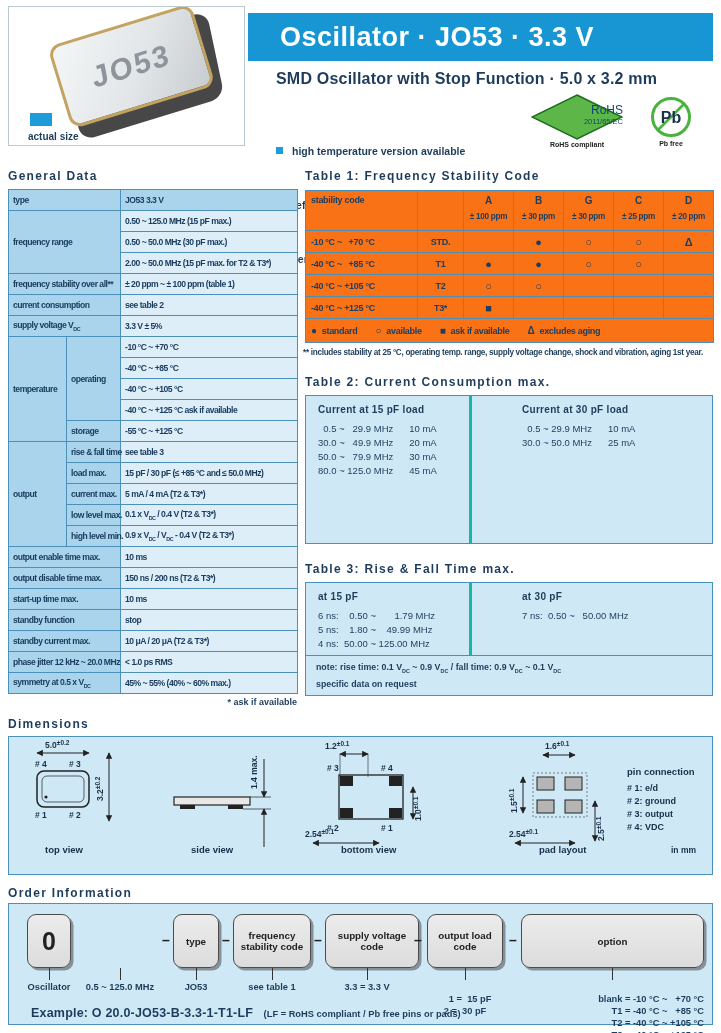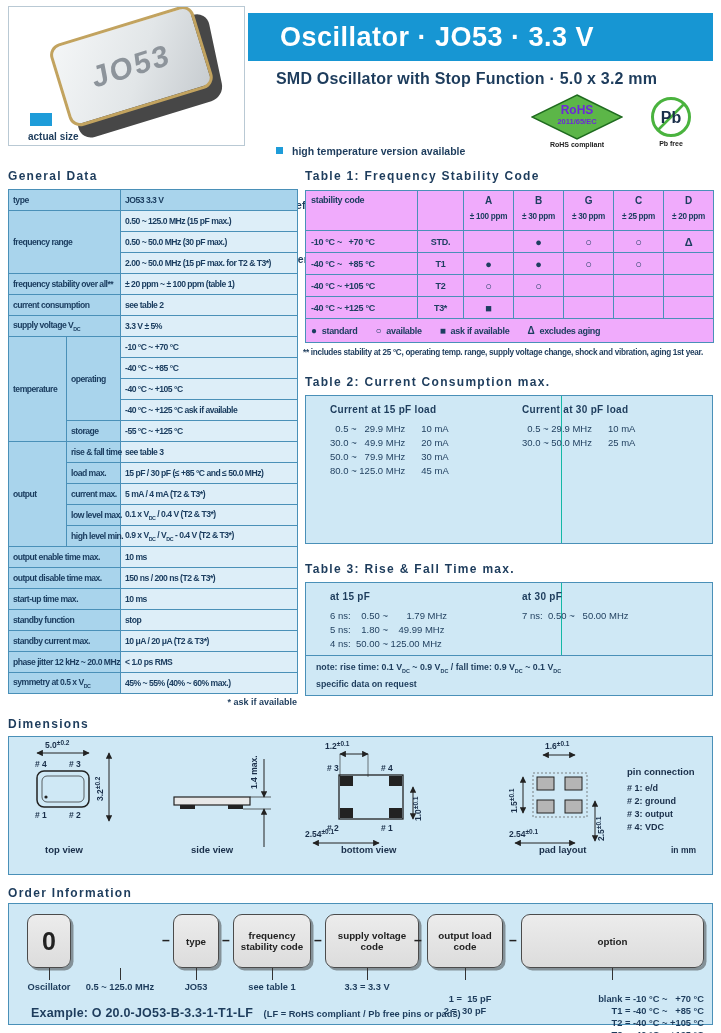--- a/index.html
+++ b/index.html
@@ -19,55 +19,55 @@
 
   #title-bar { left:248px; top:13px; width:465px; height:48px; background:#1796d3; color:#fff;
                font-size:27px; font-weight:bold; line-height:48px; padding-left:32px; letter-spacing:0.5px; }
   #subtitle { left:276px; top:70px; font-size:16px; font-weight:bold; letter-spacing:0.2px; }
   #bullets { left:276px; top:104px; }
   .bullet-row { display:flex; align-items:center; height:15px;margin-top:39px; }
   .bullet-sq { width:7px; height:7px; background:#1e9cd9; margin-right:9px; flex:none; }
   .bullet-tx { font-size:10.5px; font-weight:bold; }
 
   #rohs { left:531px; top:94px; width:92px; height:46px; }
-  .rohs-txt { position:absolute; width:92px; text-align:center; font-weight:bold; color:#6d28d9; }
+  .rohs-txt { position:absolute; width:92px; text-align:right; font-weight:normal; color:#0c4a6e; }
   #rohs-caption { left:531px; top:141px; width:92px; text-align:center; font-size:7px; font-weight:bold; color:#222; }
   #pb { left:650px; top:96px; width:42px; height:42px; }
   #pb-caption { left:650px; top:140px; width:42px; text-align:center; font-size:7px; font-weight:bold; color:#222; }
 
   .section-h { font-size:12px; font-weight:bold; letter-spacing:1.3px; color:#1d3c5c; }
 
   
   table { border-collapse:collapse; table-layout:fixed; }
   td { border:1px solid #4a90b8; font-weight:bold; color:#1c3e60; vertical-align:middle; }
 
   
   #gd-table { left:8px; top:189px; width:289px; }
   #gd-table td { height:21px; font-size:8.6px; letter-spacing:-0.5px; padding:0 4px; white-space:nowrap; overflow:visible; }
   #gd-table td.lab { background:#a9d4ec; }
   #gd-table td.val { background:#ddeef8; }
   #gd-footnote { left:8px; top:697px; width:289px; text-align:right; font-size:9px; font-weight:bold; }
 
   
   #t1-table { left:305px; top:190px; width:408px; }
-  #t1-table td { background:#f0abfc; font-size:9px; letter-spacing:-0.3px; padding:0 5px; text-align:center; height:22px; }
+  #t1-table td { background:#f97316; font-size:9px; letter-spacing:-0.3px; padding:0 5px; text-align:center; height:22px; }
   #t1-table td.rng { text-align:left; white-space:pre; }
   #t1-table .hdr { height:40px; vertical-align:top; padding-top:4px; }
   #t1-table .code { font-size:10px; }
   #t1-table .ppm { font-size:8.2px; margin-top:6px; }
   #t1-table .sym { font-size:11px; }
   #t1-legend td { text-align:left; height:24px; }
   #t1-legend .lsym { font-size:10px; margin-right:5px; }
   #t1-legend .lgrp { margin-right:16px; }
   #t1-footnote { left:303px; top:348px; width:414px; font-size:8.2px; font-weight:bold; letter-spacing:-0.3px; }
 
   
   .panel { background:#cfe8f5; border:1px solid #4a90b8; }
   .half { position:absolute; top:0; bottom:0; padding:8px 12px; }
-  .half.l { left:12px; width:244px; border-right:1px solid #14b8a6; }
+  .half.l { left:0; width:166px; border-right:3px solid #14b8a6; }
   .half.r { left:204px; right:0; }
   .p-title { font-size:10px; font-weight:bold; margin-bottom:7px; letter-spacing:0.3px; }
   .p-row { font-size:9.5px; font-weight:normal; line-height:14px; white-space:pre; }
   .p-row .v { margin-left:16px; }
   .t3row .t { display:inline-block; width:26px; }
   #t2-panel { left:305px; top:395px; width:408px; height:149px; }
   #t3-panel { left:305px; top:582px; width:408px; height:114px; }
   #t3-top { position:absolute; left:0; top:0; width:100%; height:72px; }
   #t3-note { position:absolute; left:0; top:72px; width:100%; border-top:1px solid #4a90b8; padding:5px 10px; font-size:8.8px; font-weight:bold; line-height:13px; }
 

